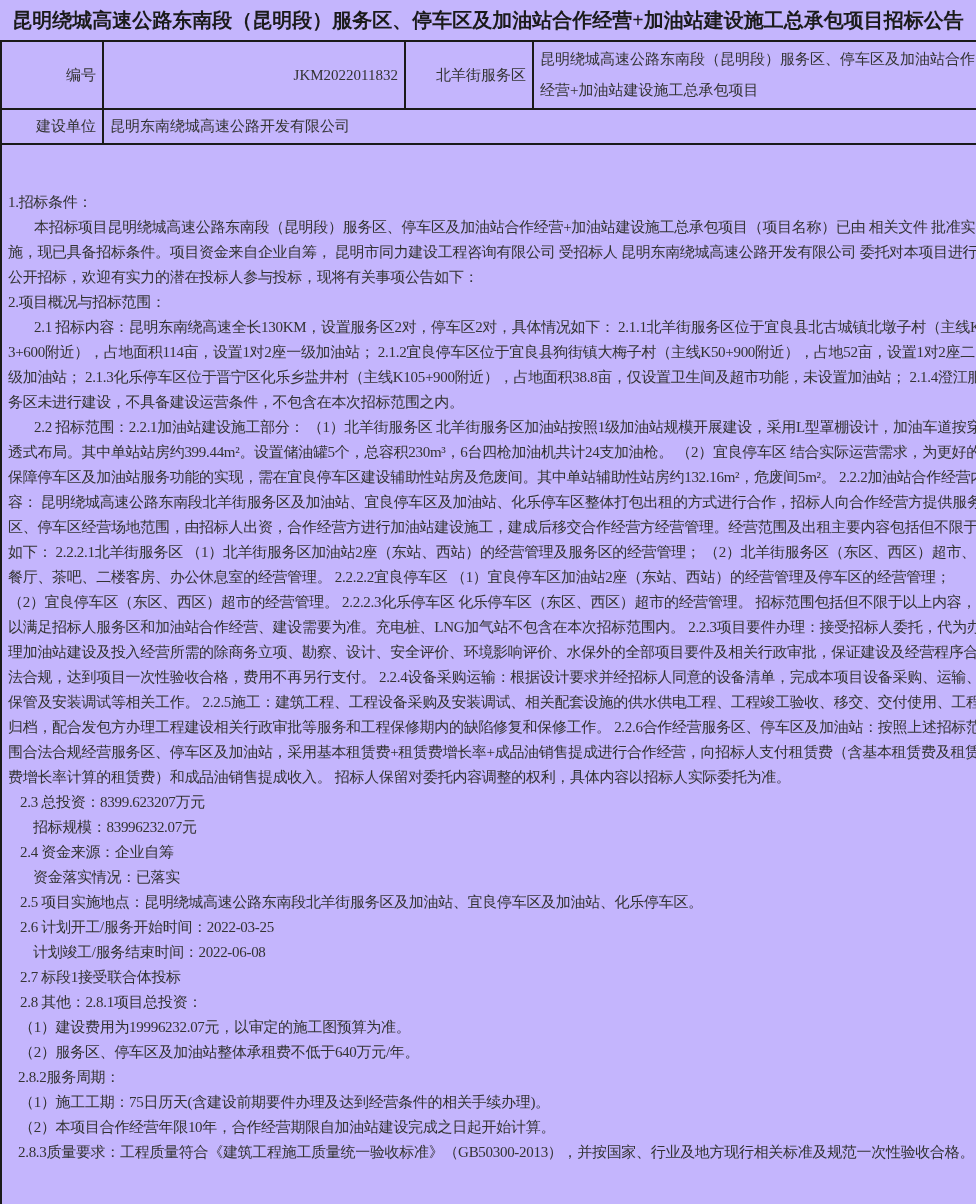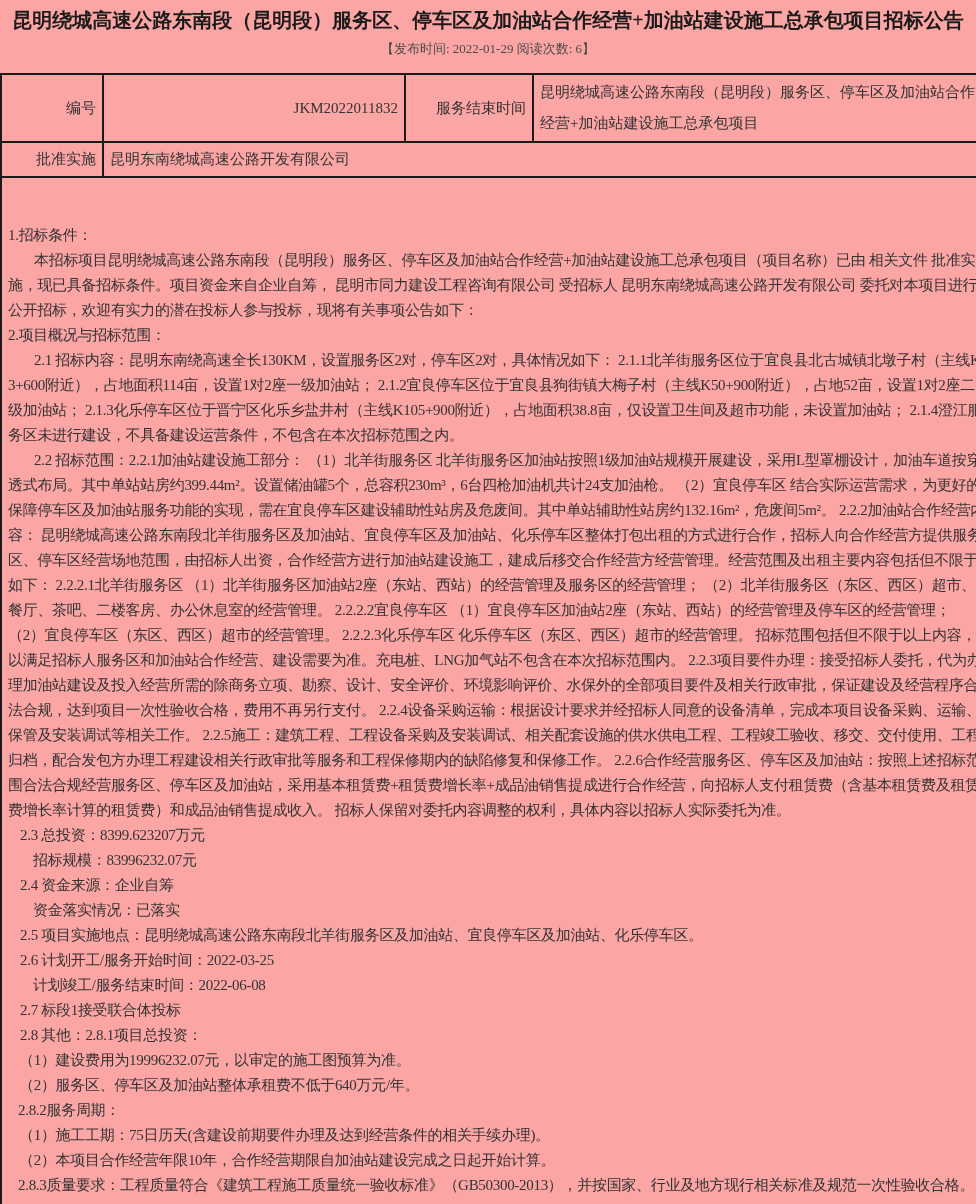--- a/index.html
+++ b/index.html
@@ -1,19 +1,19 @@
 <!DOCTYPE html>
 <html><head>
 <meta charset="utf-8">
 <style>
   html,body{margin:0;padding:0;background:#ffffff;}
   .page{
     position:relative;
     width:976px;height:1204px;overflow:hidden;
-    background:#fca5a5;
+    background:#c4b5fd;
     font-family:"Liberation Serif","DejaVu Serif",serif;
     color:#333333;
     box-sizing:border-box;
     padding-top:6px;
   }
   .title{
     font-size:20px;font-weight:bold;color:#1b1b1b;
     text-align:center;line-height:28px;
     margin:0 4px 6px 4px;
   }
@@ -57,32 +57,31 @@
   p.paren{padding-left:11px;}
   p.s28{text-indent:10px;}
 </style>
 </head>
 <body>
 
 <div class="page">
 
   <h1 class="title">昆明绕城高速公路东南段（昆明段）服务区、停车区及加油站合作经营+加油站建设施工总承包项目招标公告</h1>
 
-  <div class="meta">【发布时间: 2022-01-29 阅读次数: 6】</div>
 
   <table class="info">
     <tbody>
         <tr class="row1">
       <td class="lbl c1">编号</td>
       <td class="val c2">JKM2022011832</td>
-      <td class="lbl c3">服务结束时间</td>
+      <td class="lbl c3">北羊街服务区</td>
       <td class="val c4">昆明绕城高速公路东南段（昆明段）服务区、停车区及加油站合作经营+加油站建设施工总承包项目</td>
     </tr>
     <tr class="row2">
-      <td class="lbl">批准实施</td>
+      <td class="lbl">建设单位</td>
       <td class="val" colspan="3">昆明东南绕城高速公路开发有限公司</td>
     </tr>
     <tr>
       <td class="body-cell" colspan="4">
         <div id="body-paragraphs">
               <p class="h">1.招标条件：</p>
               <p class="ind">本招标项目昆明绕城高速公路东南段（昆明段）服务区、停车区及加油站合作经营+加油站建设施工总承包项目（项目名称）已由 相关文件 批准实施，现已具备招标条件。项目资金来自企业自筹， 昆明市同力建设工程咨询有限公司 受招标人 昆明东南绕城高速公路开发有限公司 委托对本项目进行公开招标，欢迎有实力的潜在投标人参与投标，现将有关事项公告如下：</p>
               <p class="h">2.项目概况与招标范围：</p>
               <p class="ind">2.1 招标内容：昆明东南绕高速全长130KM，设置服务区2对，停车区2对，具体情况如下： 2.1.1北羊街服务区位于宜良县北古城镇北墩子村（主线K33+600附近），占地面积114亩，设置1对2座一级加油站； 2.1.2宜良停车区位于宜良县狗街镇大梅子村（主线K50+900附近），占地52亩，设置1对2座二级加油站； 2.1.3化乐停车区位于晋宁区化乐乡盐井村（主线K105+900附近），占地面积38.8亩，仅设置卫生间及超市功能，未设置加油站； 2.1.4澄江服务区未进行建设，不具备建设运营条件，不包含在本次招标范围之内。</p>
               <p class="ind">2.2 招标范围：2.2.1加油站建设施工部分： （1）北羊街服务区 北羊街服务区加油站按照1级加油站规模开展建设，采用L型罩棚设计，加油车道按穿透式布局。其中单站站房约399.44m²。设置储油罐5个，总容积230m³，6台四枪加油机共计24支加油枪。 （2）宜良停车区 结合实际运营需求，为更好的保障停车区及加油站服务功能的实现，需在宜良停车区建设辅助性站房及危废间。其中单站辅助性站房约132.16m²，危废间5m²。 2.2.2加油站合作经营内容： 昆明绕城高速公路东南段北羊街服务区及加油站、宜良停车区及加油站、化乐停车区整体打包出租的方式进行合作，招标人向合作经营方提供服务区、停车区经营场地范围，由招标人出资，合作经营方进行加油站建设施工，建成后移交合作经营方经营管理。经营范围及出租主要内容包括但不限于如下： 2.2.2.1北羊街服务区 （1）北羊街服务区加油站2座（东站、西站）的经营管理及服务区的经营管理； （2）北羊街服务区（东区、西区）超市、餐厅、茶吧、二楼客房、办公休息室的经营管理。 2.2.2.2宜良停车区 （1）宜良停车区加油站2座（东站、西站）的经营管理及停车区的经营管理； （2）宜良停车区（东区、西区）超市的经营管理。 2.2.2.3化乐停车区 化乐停车区（东区、西区）超市的经营管理。 招标范围包括但不限于以上内容，以满足招标人服务区和加油站合作经营、建设需要为准。充电桩、LNG加气站不包含在本次招标范围内。 2.2.3项目要件办理：接受招标人委托，代为办理加油站建设及投入经营所需的除商务立项、勘察、设计、安全评价、环境影响评价、水保外的全部项目要件及相关行政审批，保证建设及经营程序合法合规，达到项目一次性验收合格，费用不再另行支付。 2.2.4设备采购运输：根据设计要求并经招标人同意的设备清单，完成本项目设备采购、运输、保管及安装调试等相关工作。 2.2.5施工：建筑工程、工程设备采购及安装调试、相关配套设施的供水供电工程、工程竣工验收、移交、交付使用、工程归档，配合发包方办理工程建设相关行政审批等服务和工程保修期内的缺陷修复和保修工作。 2.2.6合作经营服务区、停车区及加油站：按照上述招标范围合法合规经营服务区、停车区及加油站，采用基本租赁费+租赁费增长率+成品油销售提成进行合作经营，向招标人支付租赁费（含基本租赁费及租赁费增长率计算的租赁费）和成品油销售提成收入。 招标人保留对委托内容调整的权利，具体内容以招标人实际委托为准。</p>

